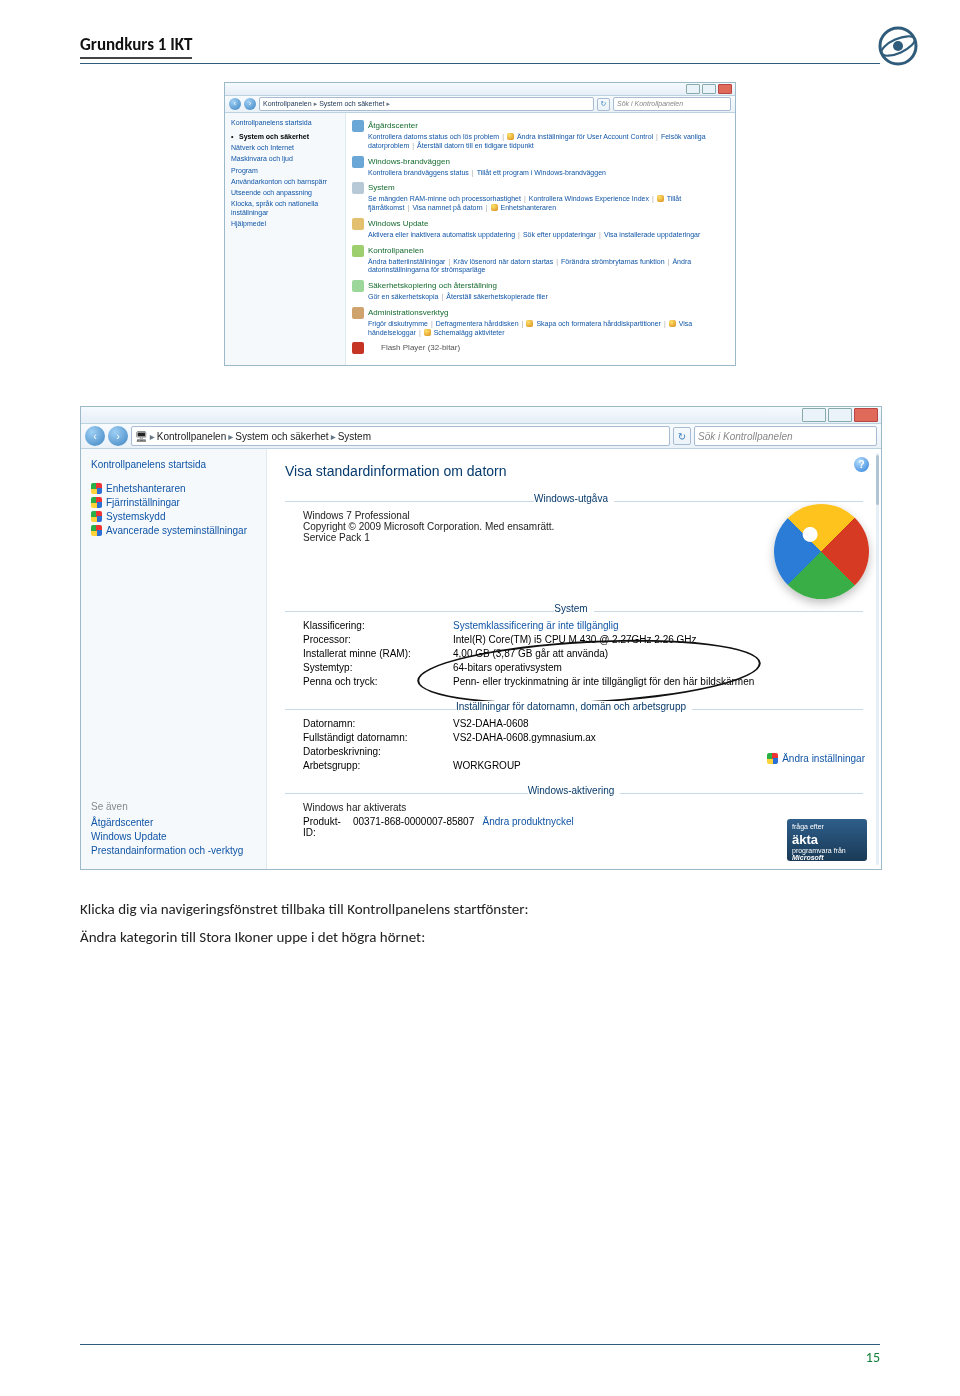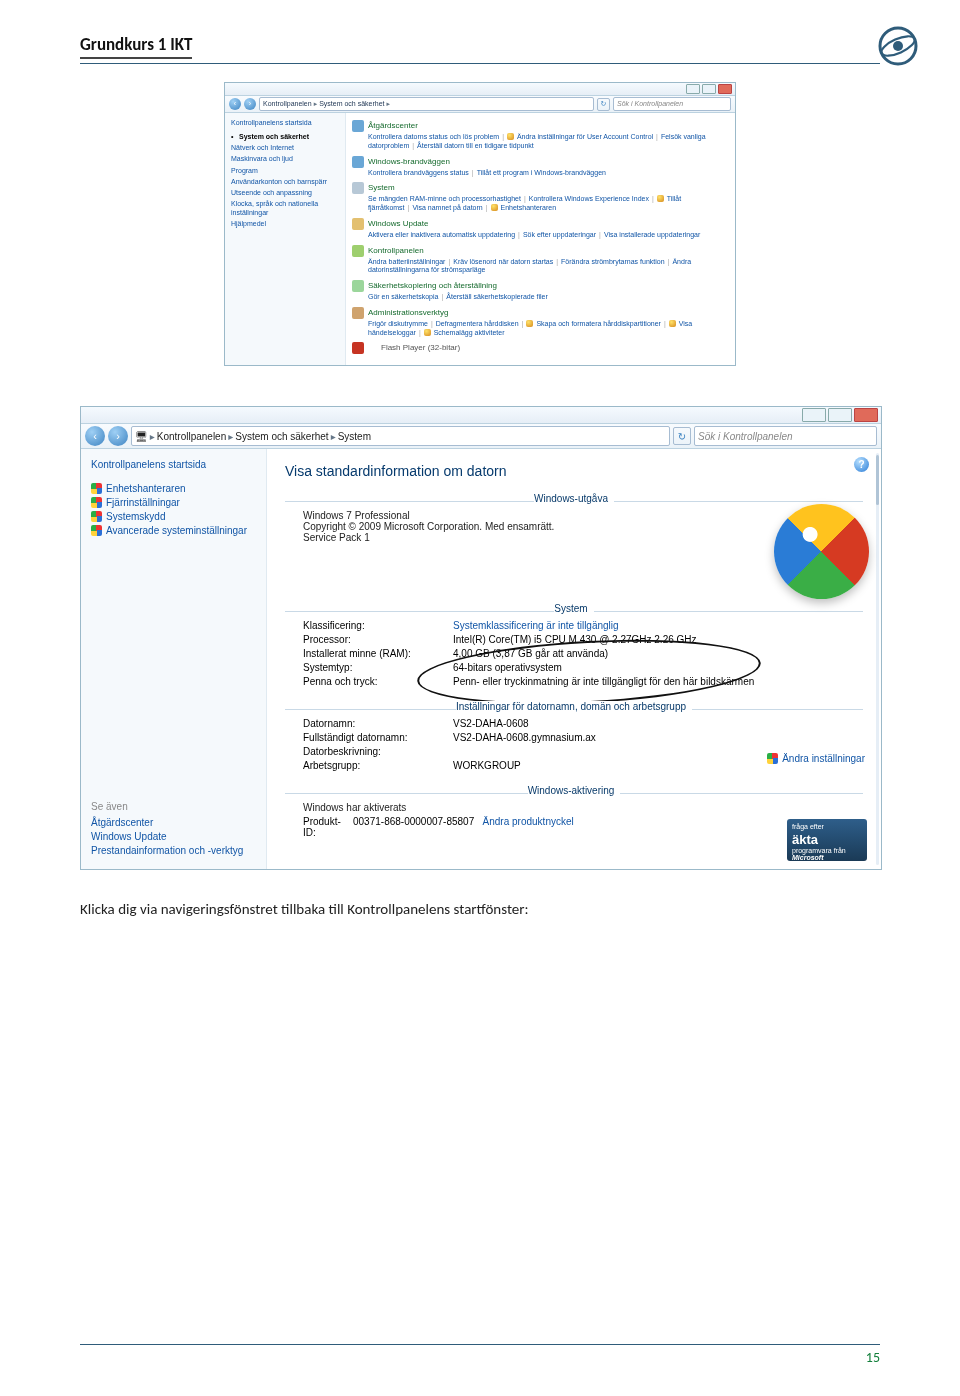--- a/index.html
+++ b/index.html
@@ -415,17 +415,18 @@
           <span>programvara från</span><br>
           <span class="akta-ms">Microsoft</span>
         </div>
 
         <div class="circ-ann" style="left:150px;top:192px;width:340px;height:58px;"></div>
       </div>
     </div>
   </div>
 
   <div class="body-text">Klicka dig via navigeringsfönstret tillbaka till Kontrollpanelens startfönster:</div>
+  <div class="body-text">Ändra kategorin till Stora Ikoner uppe i det högra hörnet:</div>
 
   <div class="doc-footer">
     <span>15</span>
   </div>
 </div>
 
 </body></html>

